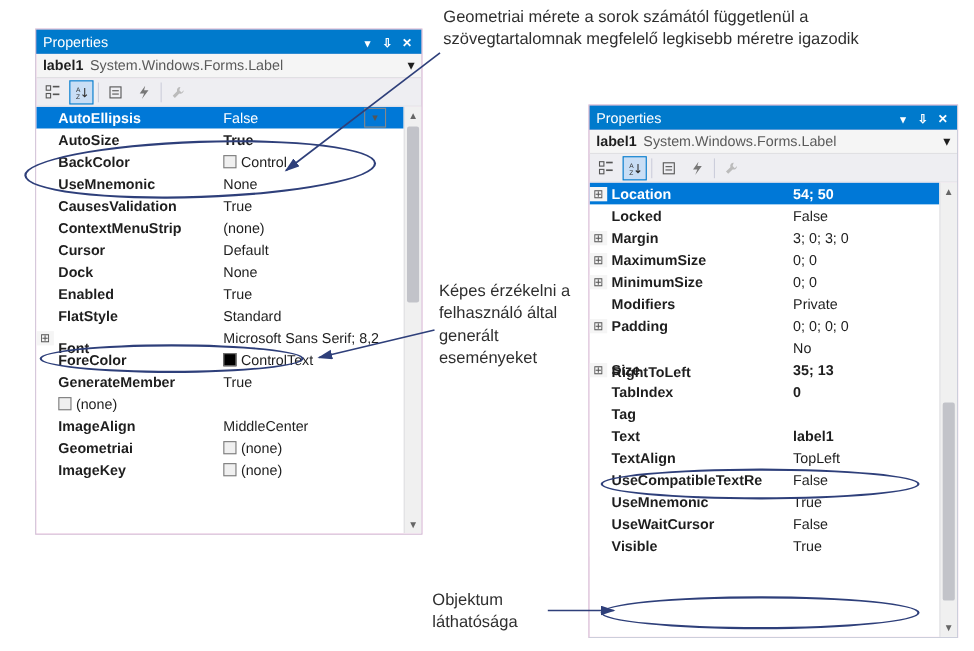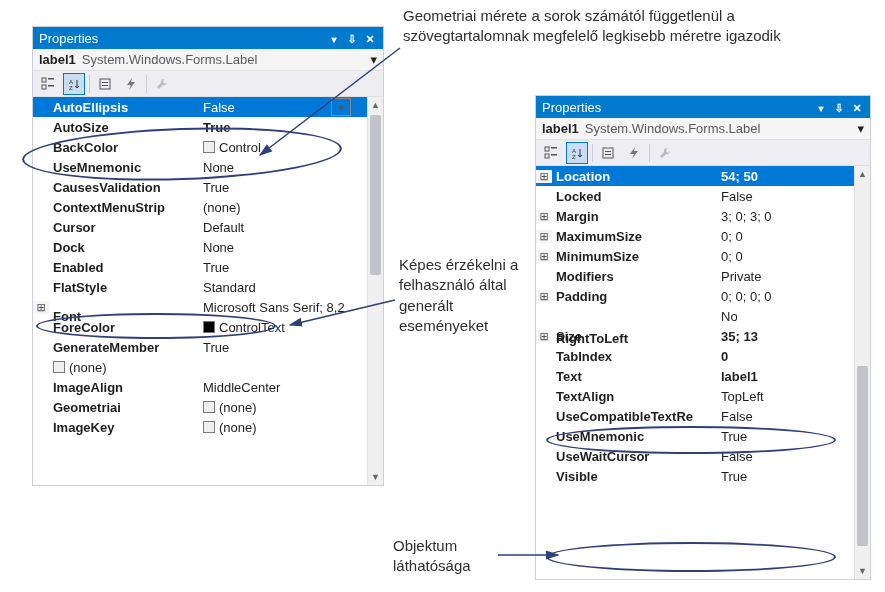--- a/index.html
+++ b/index.html
@@ -479,20 +479,27 @@
         </div>
         <div class="row">
           <div class="cell-ex"></div>
           <div class="cell-name" style="width: 165px;">TabIndex</div>
           <div class="cell-val bold">
             <span>0</span>
           </div>
         </div>
         <div class="row">
           <div class="cell-ex"></div>
+          <div class="cell-name" style="width: 165px;">Tag</div>
+          <div class="cell-val">
+            <span></span>
+          </div>
+        </div>
+        <div class="row">
+          <div class="cell-ex"></div>
           <div class="cell-name" style="width: 165px;">Text</div>
           <div class="cell-val bold">
             <span>label1</span>
           </div>
         </div>
         <div class="row">
           <div class="cell-ex"></div>
           <div class="cell-name" style="width: 165px;">TextAlign</div>
           <div class="cell-val">
             <span>TopLeft</span>

